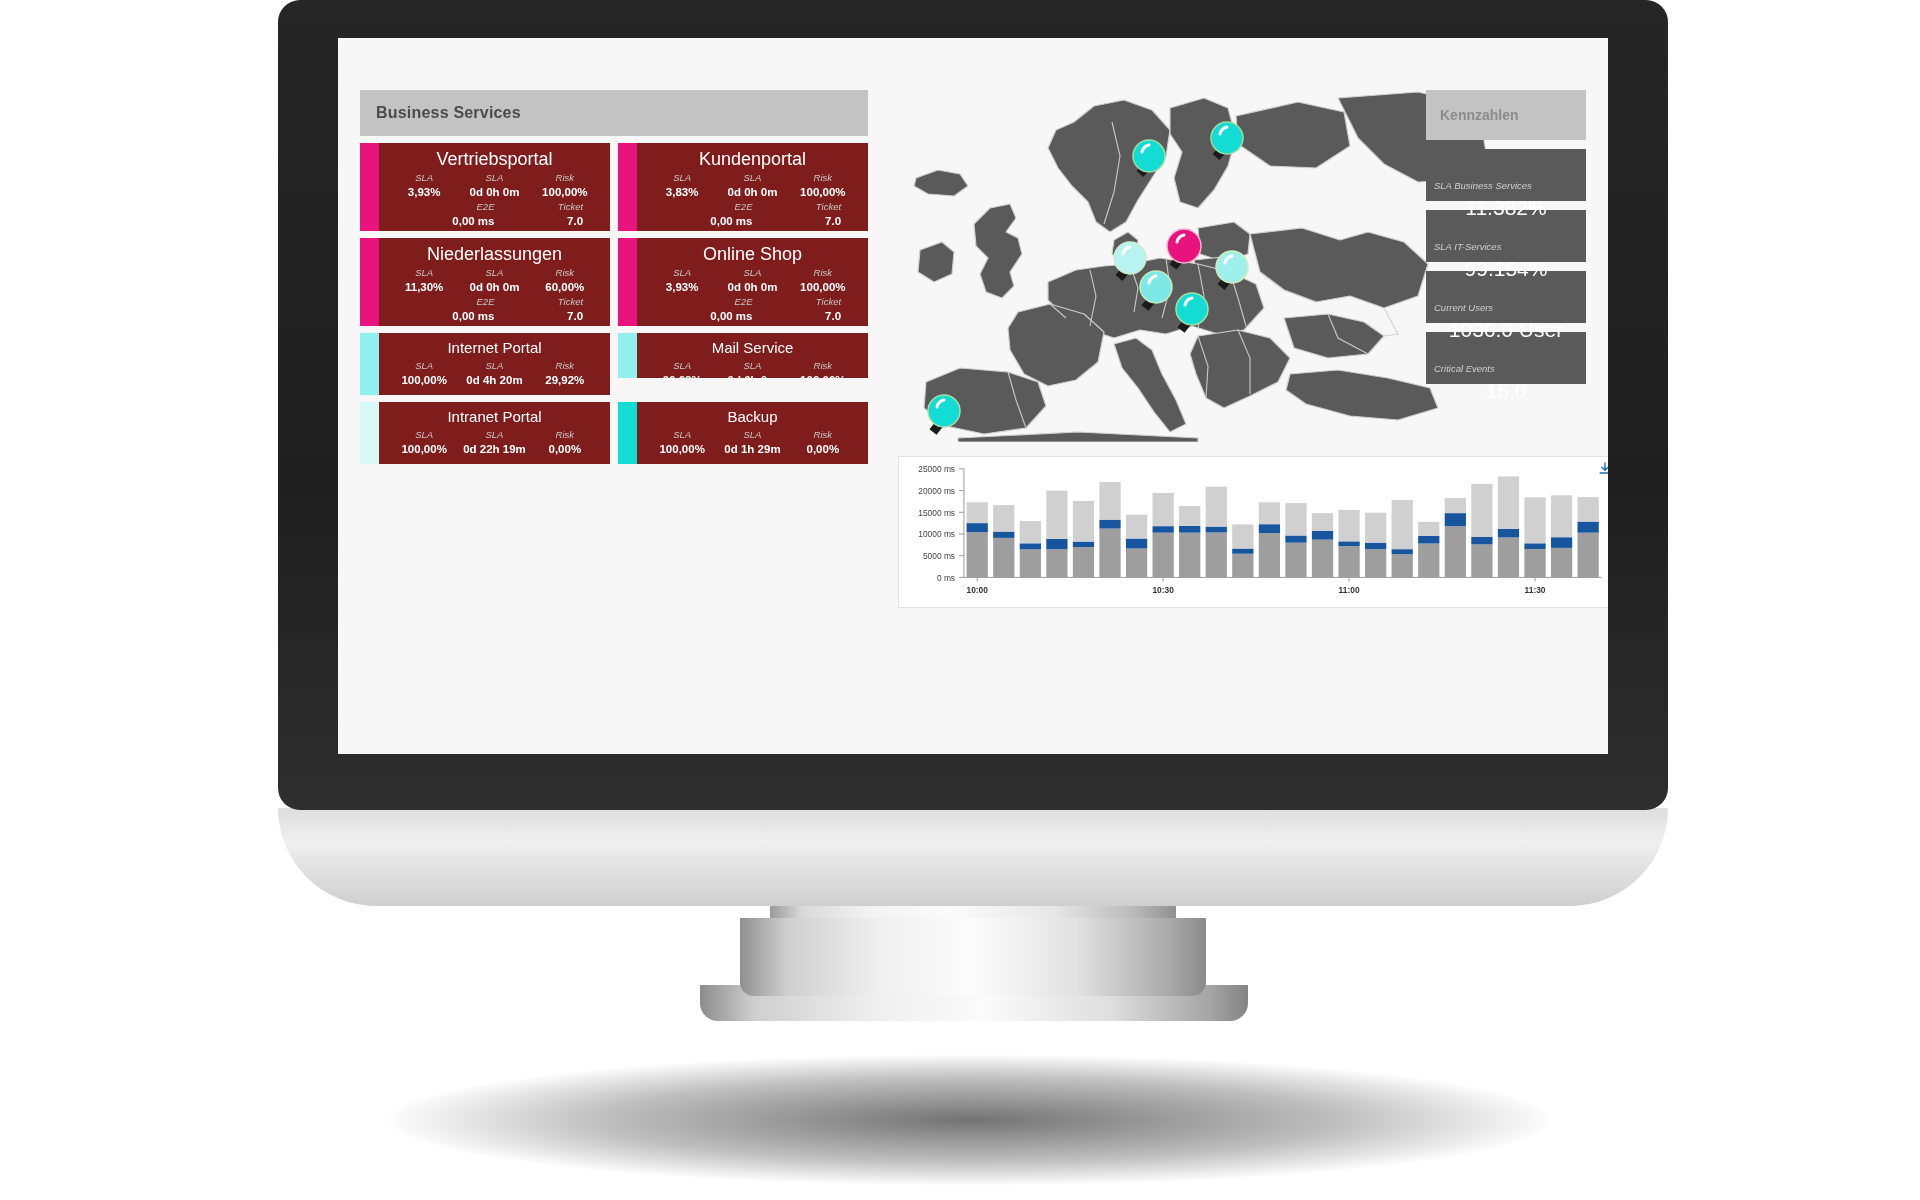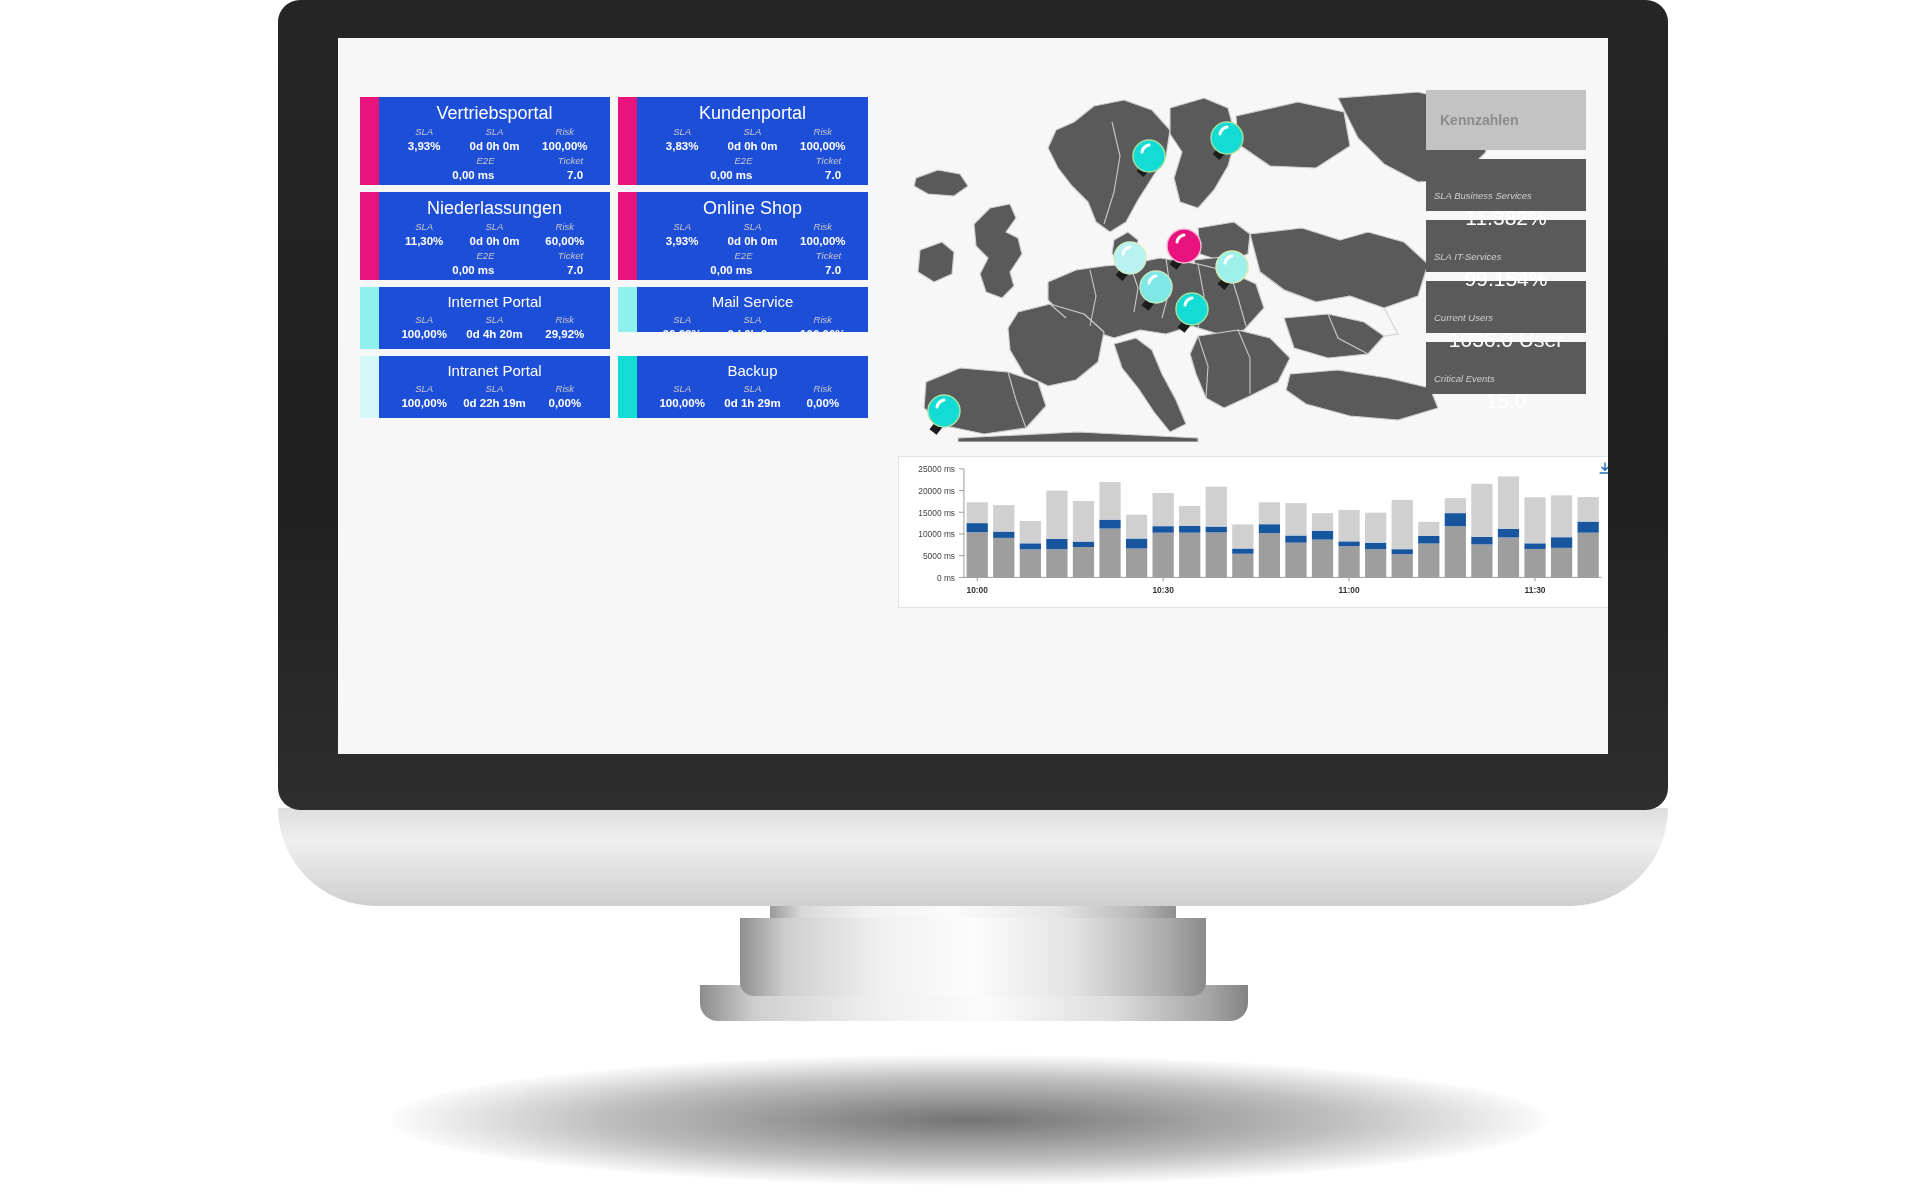--- a/index.html
+++ b/index.html
@@ -83,21 +83,21 @@
     letter-spacing: .2px;
   }
   .cards-grid {
     margin-top: 7px;
     display: grid;
     grid-template-columns: 1fr 1fr;
     gap: 7px 8px;
   }
   .svc-card {
     display: flex;
-    background: #1d4ed8;
+    background: #7f1d1d;
     height: 88px;
     overflow: hidden;
   }
   .svc-bar { width: 19px; flex: 0 0 19px; }
   .svc-body {
     flex: 1; padding: 4px 10px 5px 10px;
     display: flex; flex-direction: column;
   }
   .svc-title {
     text-align: center; color: #ffffff;
@@ -135,21 +135,21 @@
     position: absolute; left: 560px; top: 44px;
     width: 590px; height: 360px;
   }
   .map-wrap svg { width: 100%; height: 100%; display: block; }
 
   
   .right-col {
     position: absolute; right: 22px; top: 52px; width: 160px;
   }
   .kz-header {
-    height: 60px; background: #c3c3c3;
+    height: 50px; background: #c3c3c3;
     display:flex; align-items:center; padding-left: 14px;
     color: #8c8c8c; font-size: 14px; font-weight: bold;
   }
   .kz-tile {
     margin-top: 9px;
     background: #5a5a5a;
     height: 52px;
     padding: 4px 8px 0 8px;
   }
   .kz-label {
@@ -187,20 +187,23 @@
   <div class="neck"></div>
   <div class="stand-top"></div>
 
   <div class="monitor-bezel-inner"></div>
 
   <div class="screen">
     <div class="dash">
 
       <div class="left-col">
 
+        <div class="section-header">
+          <span>Business Services</span>
+        </div>
 
         <div class="cards-grid">
 
           <div class="svc-card">
             <div class="svc-bar" style="background:#e8137d"></div>
             <div class="svc-body">
               <div class="svc-title">Vertriebsportal</div>
               <div class="kpi-row r1">
                 <div>
                   <div class="kpi-label">SLA</div>

